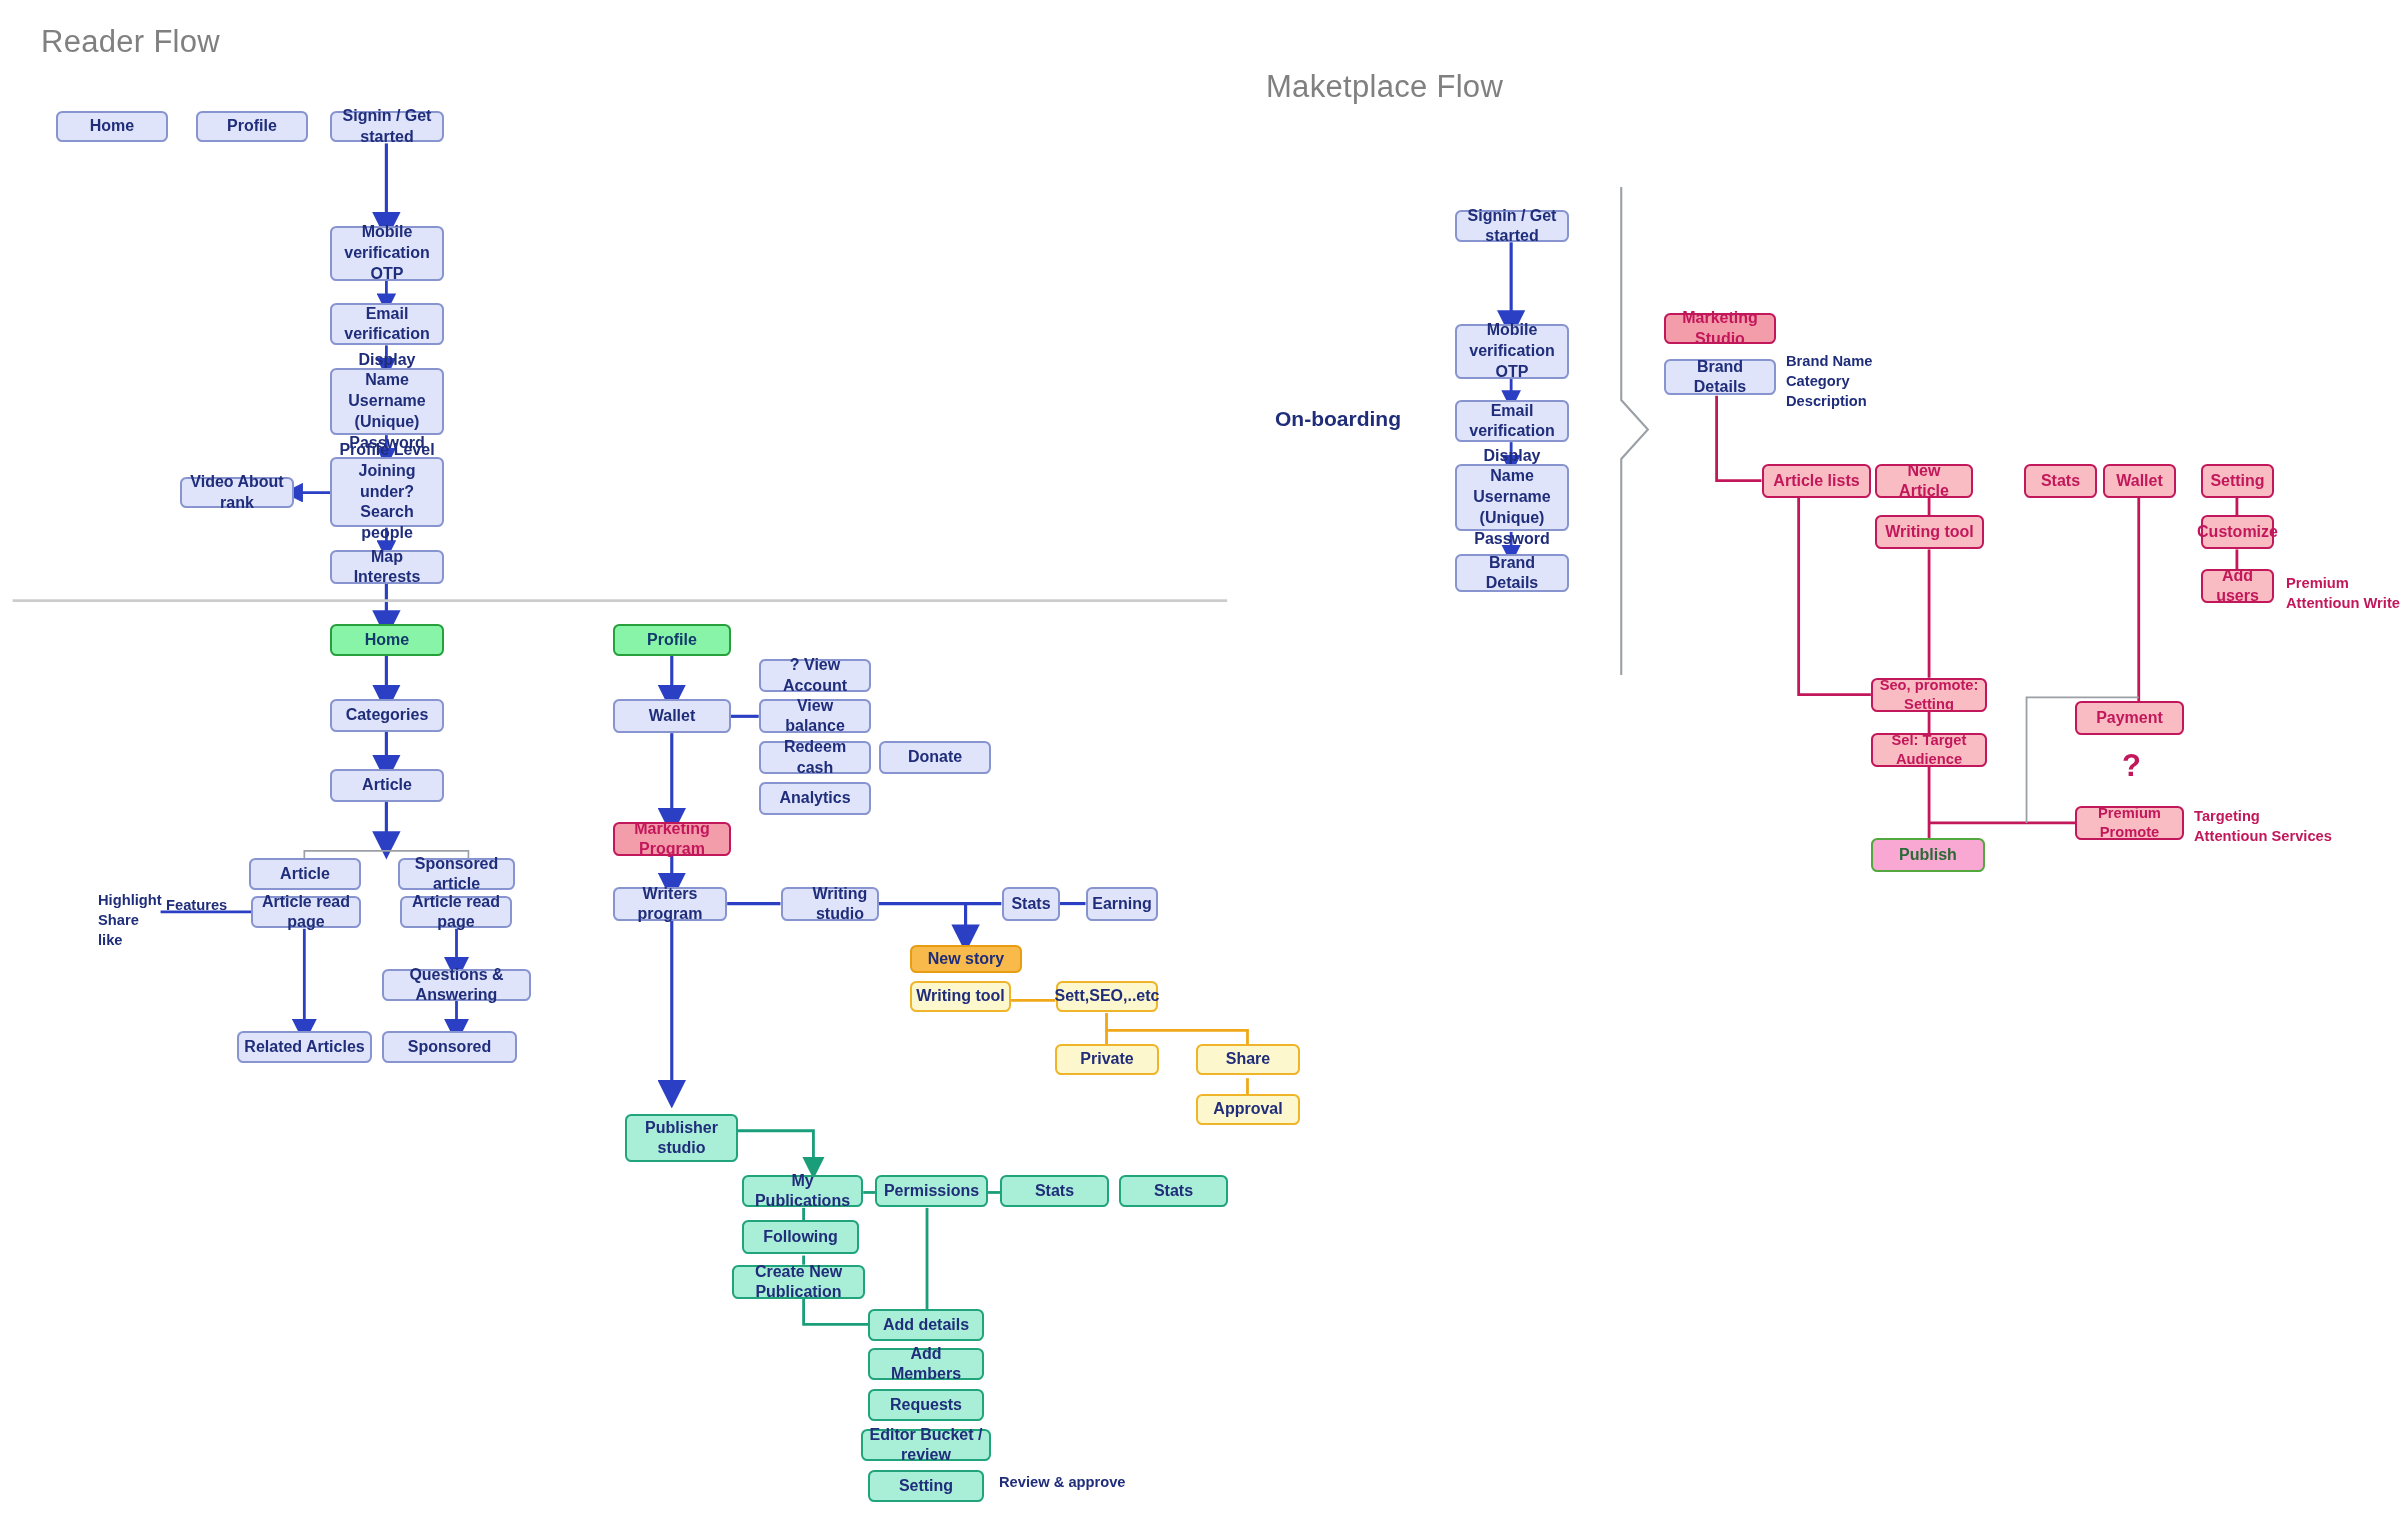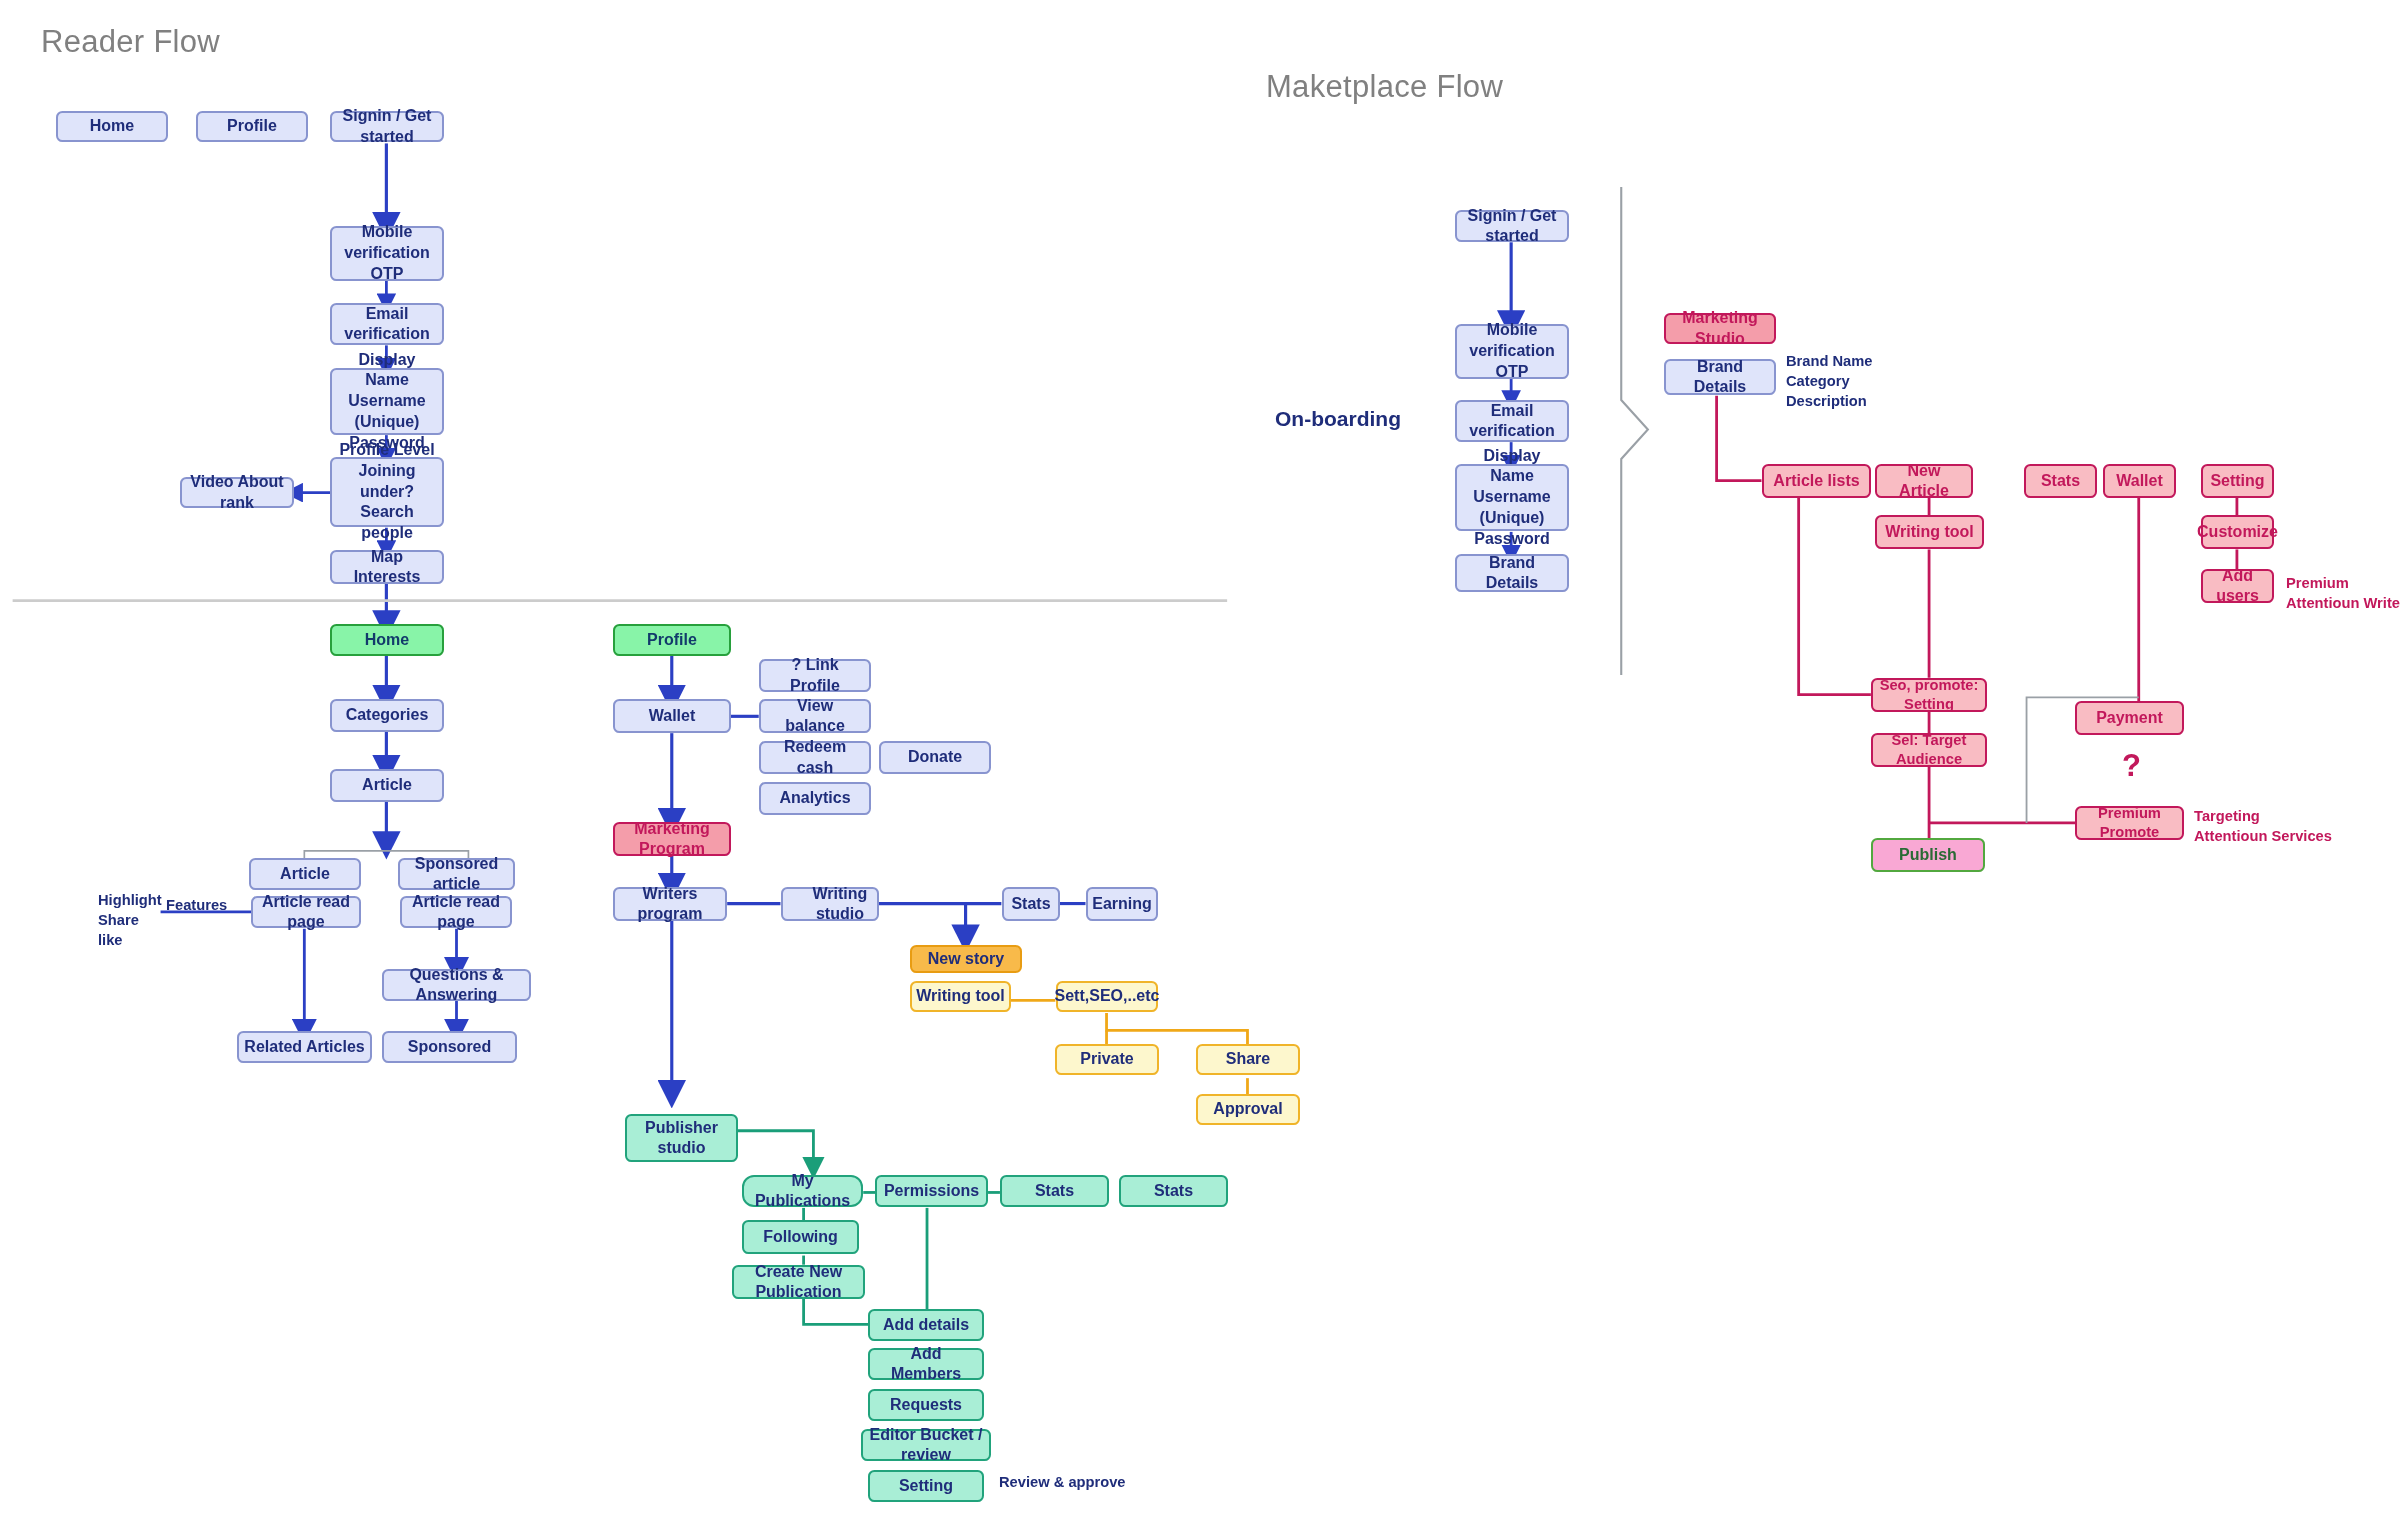--- a/index.html
+++ b/index.html
@@ -221,41 +221,41 @@
   <div class="node n-blue" style="left:382px;top:1031px;width:135px;height:32px;">Sponsored</div>
 
   <div class="sidelabel" style="left:98px;top:891px;">Highlight
 Share
 like</div>
   <div class="sidelabel" style="left:166px;top:896px;">Features</div>
 
   <div class="node n-green" style="left:613px;top:624px;width:118px;height:32px;">Profile</div>
   <div class="node n-blue" style="left:613px;top:699px;width:118px;height:34px;">Wallet</div>
 
-  <div class="node n-blue" style="left:759px;top:659px;width:112px;height:33px;">? Link Profile</div>
+  <div class="node n-blue" style="left:759px;top:659px;width:112px;height:33px;">? View Account</div>
   <div class="node n-blue" style="left:759px;top:699px;width:112px;height:34px;">View balance</div>
   <div class="node n-blue" style="left:759px;top:741px;width:112px;height:33px;">Redeem cash</div>
   <div class="node n-blue" style="left:879px;top:741px;width:112px;height:33px;">Donate</div>
   <div class="node n-blue" style="left:759px;top:782px;width:112px;height:33px;">Analytics</div>
 
   <div class="node n-pinkdk" style="left:613px;top:822px;width:118px;height:34px;">Marketing Program</div>
   <div class="node n-blue" style="left:613px;top:887px;width:114px;height:34px;">Writers program</div>
   <div class="node n-blue" style="left:781px;top:887px;width:98px;height:34px;padding-left:24px;">Writing studio</div>
   <div class="node n-blue" style="left:1002px;top:887px;width:58px;height:34px;">Stats</div>
   <div class="node n-blue" style="left:1086px;top:887px;width:72px;height:34px;">Earning</div>
 
   <div class="node n-orange" style="left:910px;top:945px;width:112px;height:28px;">New story</div>
   <div class="node n-cream" style="left:910px;top:981px;width:101px;height:31px;">Writing tool</div>
   <div class="node n-cream" style="left:1056px;top:981px;width:102px;height:31px;">Sett,SEO,..etc</div>
   <div class="node n-cream" style="left:1055px;top:1044px;width:104px;height:31px;">Private</div>
   <div class="node n-cream" style="left:1196px;top:1044px;width:104px;height:31px;">Share</div>
   <div class="node n-cream" style="left:1196px;top:1094px;width:104px;height:31px;">Approval</div>
 
   <div class="node n-teal" style="left:625px;top:1114px;width:113px;height:48px;">Publisher studio</div>
-  <div class="node n-teal" style="left:742px;top:1175px;width:121px;height:32px;border-radius:12px;">My Publications</div>
+  <div class="node n-teal" style="left:742px;top:1175px;width:121px;height:32px;">My Publications</div>
   <div class="node n-teal" style="left:875px;top:1175px;width:113px;height:32px;">Permissions</div>
   <div class="node n-teal" style="left:1000px;top:1175px;width:109px;height:32px;">Stats</div>
   <div class="node n-teal" style="left:1119px;top:1175px;width:109px;height:32px;">Stats</div>
   <div class="node n-teal" style="left:742px;top:1220px;width:117px;height:34px;">Following</div>
   <div class="node n-teal" style="left:732px;top:1265px;width:133px;height:34px;">Create New Publication</div>
   <div class="node n-teal" style="left:868px;top:1309px;width:116px;height:32px;">Add details</div>
   <div class="node n-teal" style="left:868px;top:1348px;width:116px;height:32px;">Add Members</div>
   <div class="node n-teal" style="left:868px;top:1389px;width:116px;height:32px;">Requests</div>
   <div class="node n-teal" style="left:861px;top:1429px;width:130px;height:32px;">Editor Bucket / review</div>
   <div class="node n-teal" style="left:868px;top:1470px;width:116px;height:32px;">Setting</div>

